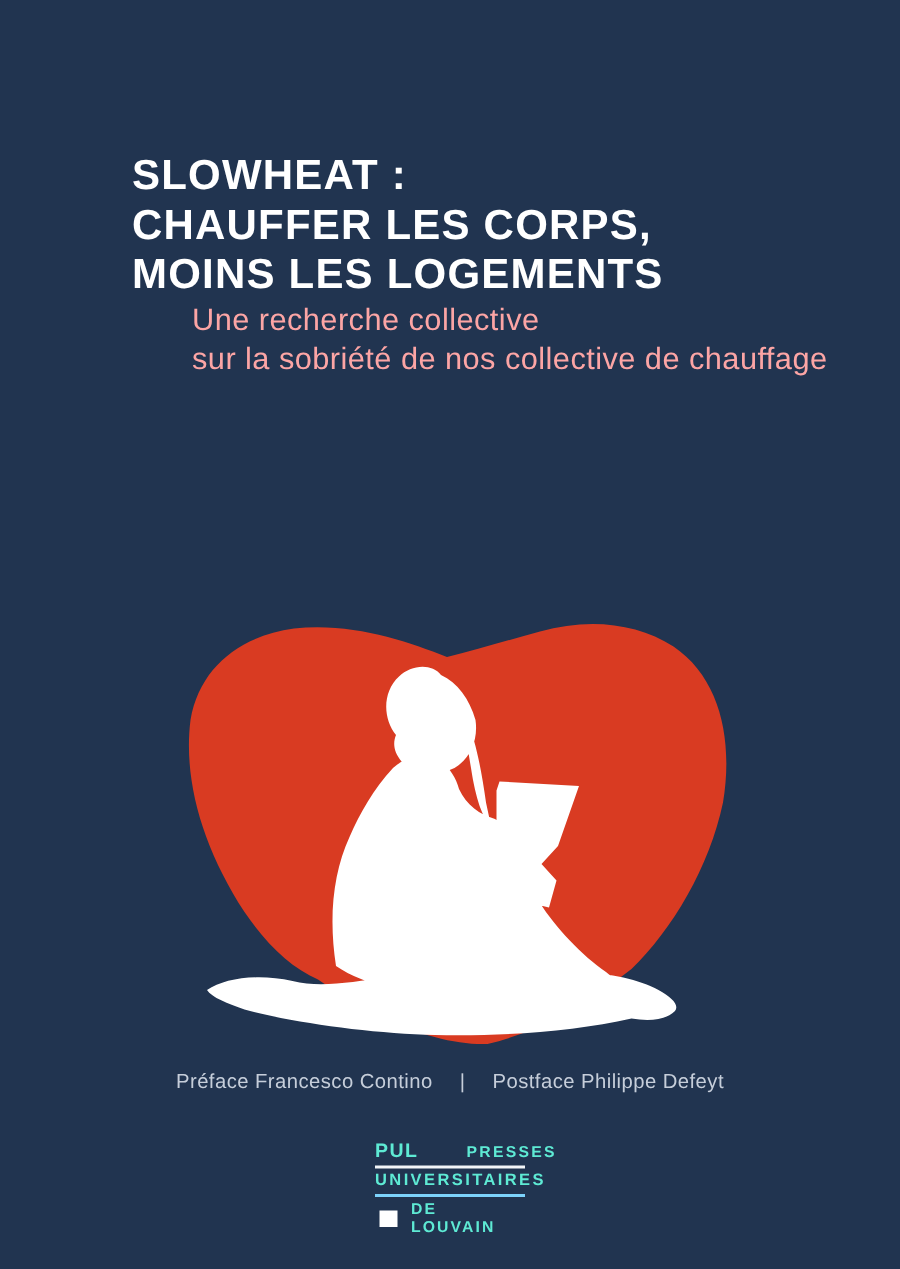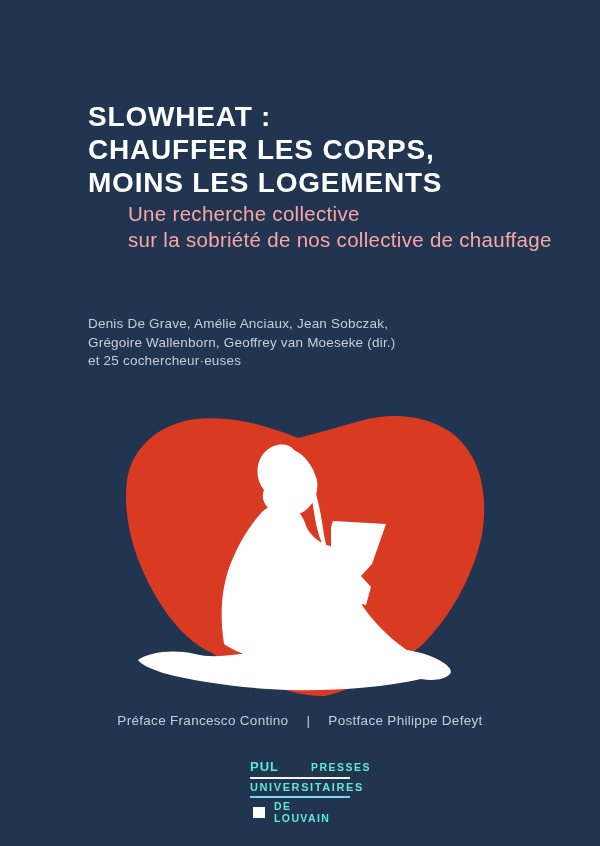--- a/index.html
+++ b/index.html
@@ -141,25 +141,20 @@
     <div>SLOWHEAT :</div>
     <div>CHAUFFER LES CORPS,</div>
     <div>MOINS LES LOGEMENTS</div>
   </div>
 
   <div class="subtitle">
     <div>Une recherche collective</div>
     <div>sur la sobriété de nos collective de chauffage</div>
   </div>
 
-  <div class="authors">
-    <div>Denis De Grave, Amélie Anciaux, Jean Sobczak,</div>
-    <div>Grégoire Wallenborn, Geoffrey van Moeseke (dir.)</div>
-    <div>et 25 cochercheur·euses</div>
-  </div>
 
   <div class="prefline">
     <span>Préface Francesco Contino</span>
     <span class="sep">|</span>
     <span>Postface Philippe Defeyt</span>
   </div>
 
   <div class="publisher">
     <div class="pub-row1">
       <span class="pub-acronym">PUL</span>

